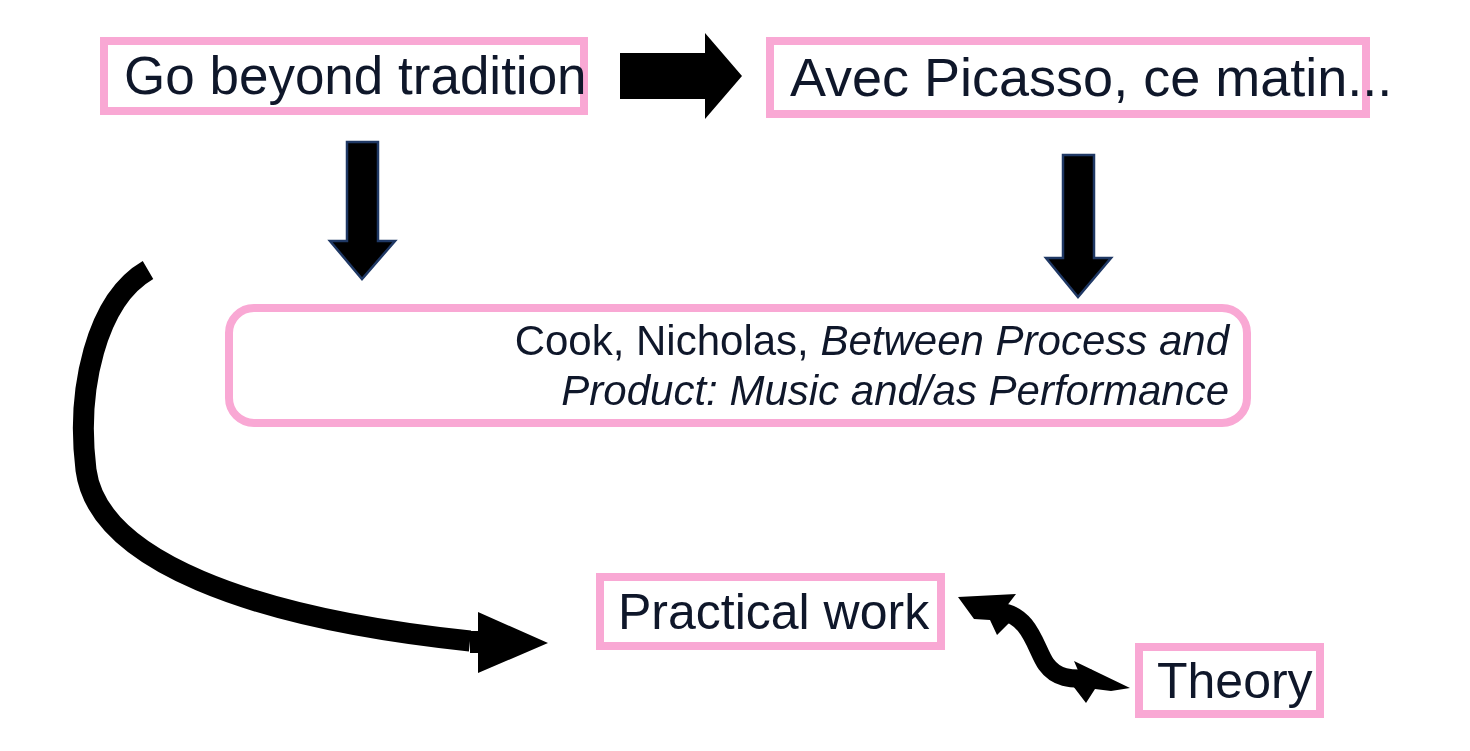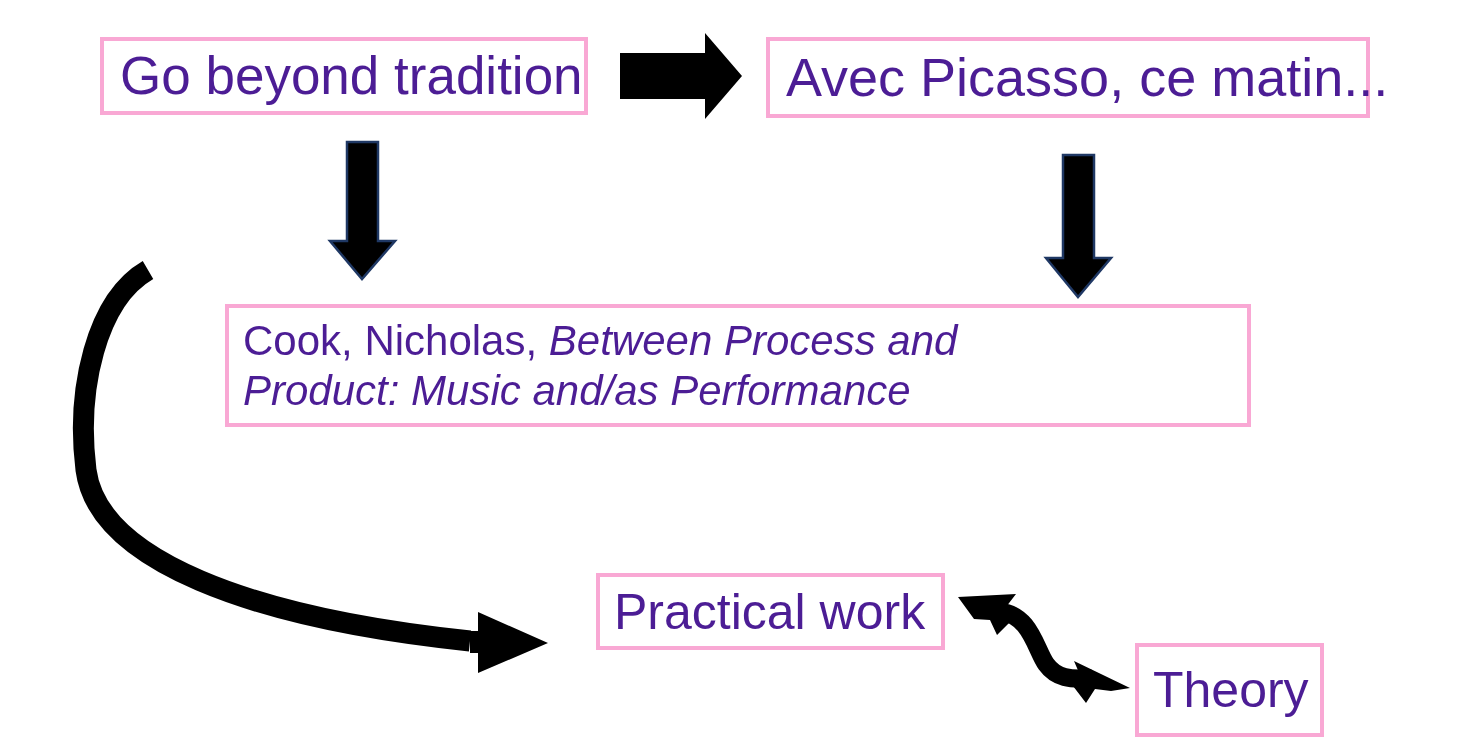--- a/index.html
+++ b/index.html
@@ -18,27 +18,27 @@
   #canvas {
     position: absolute;
     left: 0; top: 0;
     width: 1470px;
     height: 751px;
   }
   .node {
     position: absolute;
     box-sizing: border-box;
     background: #ffffff;
-    border: 4px solid #f9a8d4;
+    border: 8px solid #f9a8d4;
     display: flex;
     align-items: center;
     justify-content: center;
     line-height: 1.08;
     white-space: nowrap;
-    color: #4c1d95;
+    color: #0f172a;
   }
   .node .txt { display: block; }
   .ital { font-style: italic; }
 
   
   #node-go-beyond {
     left: 100px; top: 37px;
     width: 488px; height: 78px;
     font-size: 53px;
     justify-content: flex-start;
@@ -51,36 +51,37 @@
     font-size: 54px;
     justify-content: flex-start;
     padding-left: 16px;
   }
   
   #node-cook {
     left: 225px; top: 304px;
     width: 1026px; height: 123px;
     font-size: 42px;
     white-space: normal;
-    text-align: left;
+    text-align: right;
     padding: 0 14px;
     line-height: 1.18;
+    border-radius: 29px;
   }
   
   #node-practical {
     left: 596px; top: 573px;
     width: 349px; height: 77px;
     font-size: 50px;
     justify-content: flex-start;
     padding-left: 14px;
   }
   
   #node-theory {
     left: 1135px; top: 643px;
-    width: 189px; height: 94px;
+    width: 189px; height: 75px;
     font-size: 50px;
     justify-content: flex-start;
     padding-left: 14px;
   }
 </style>
 </head>
 <body>
 
 <svg id="canvas" viewBox="0 0 1470 751" xmlns="http://www.w3.org/2000/svg">
 

